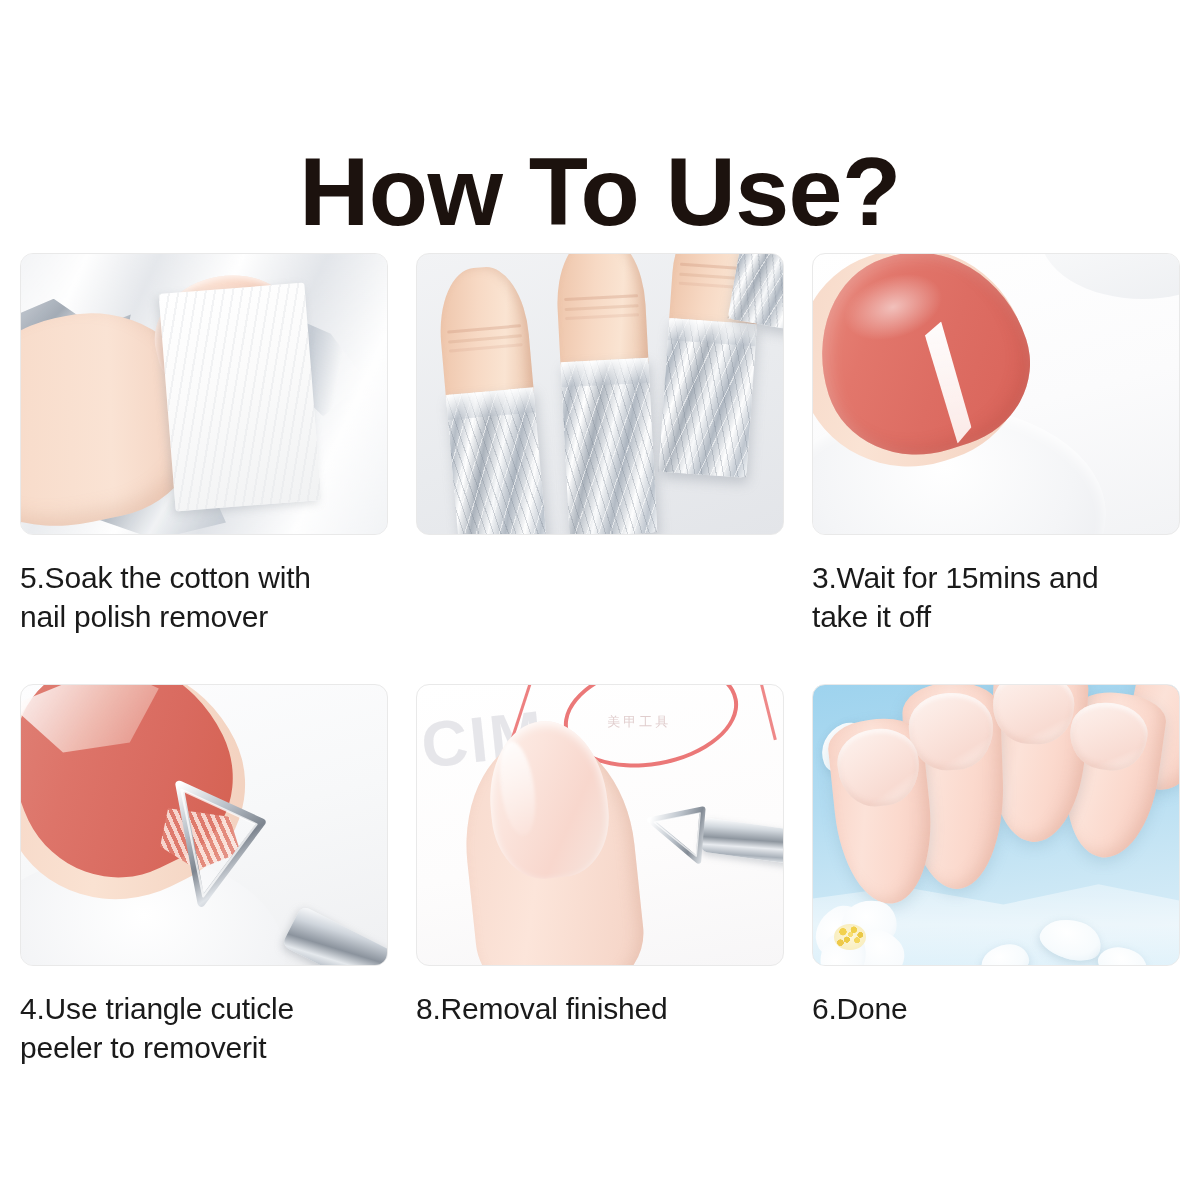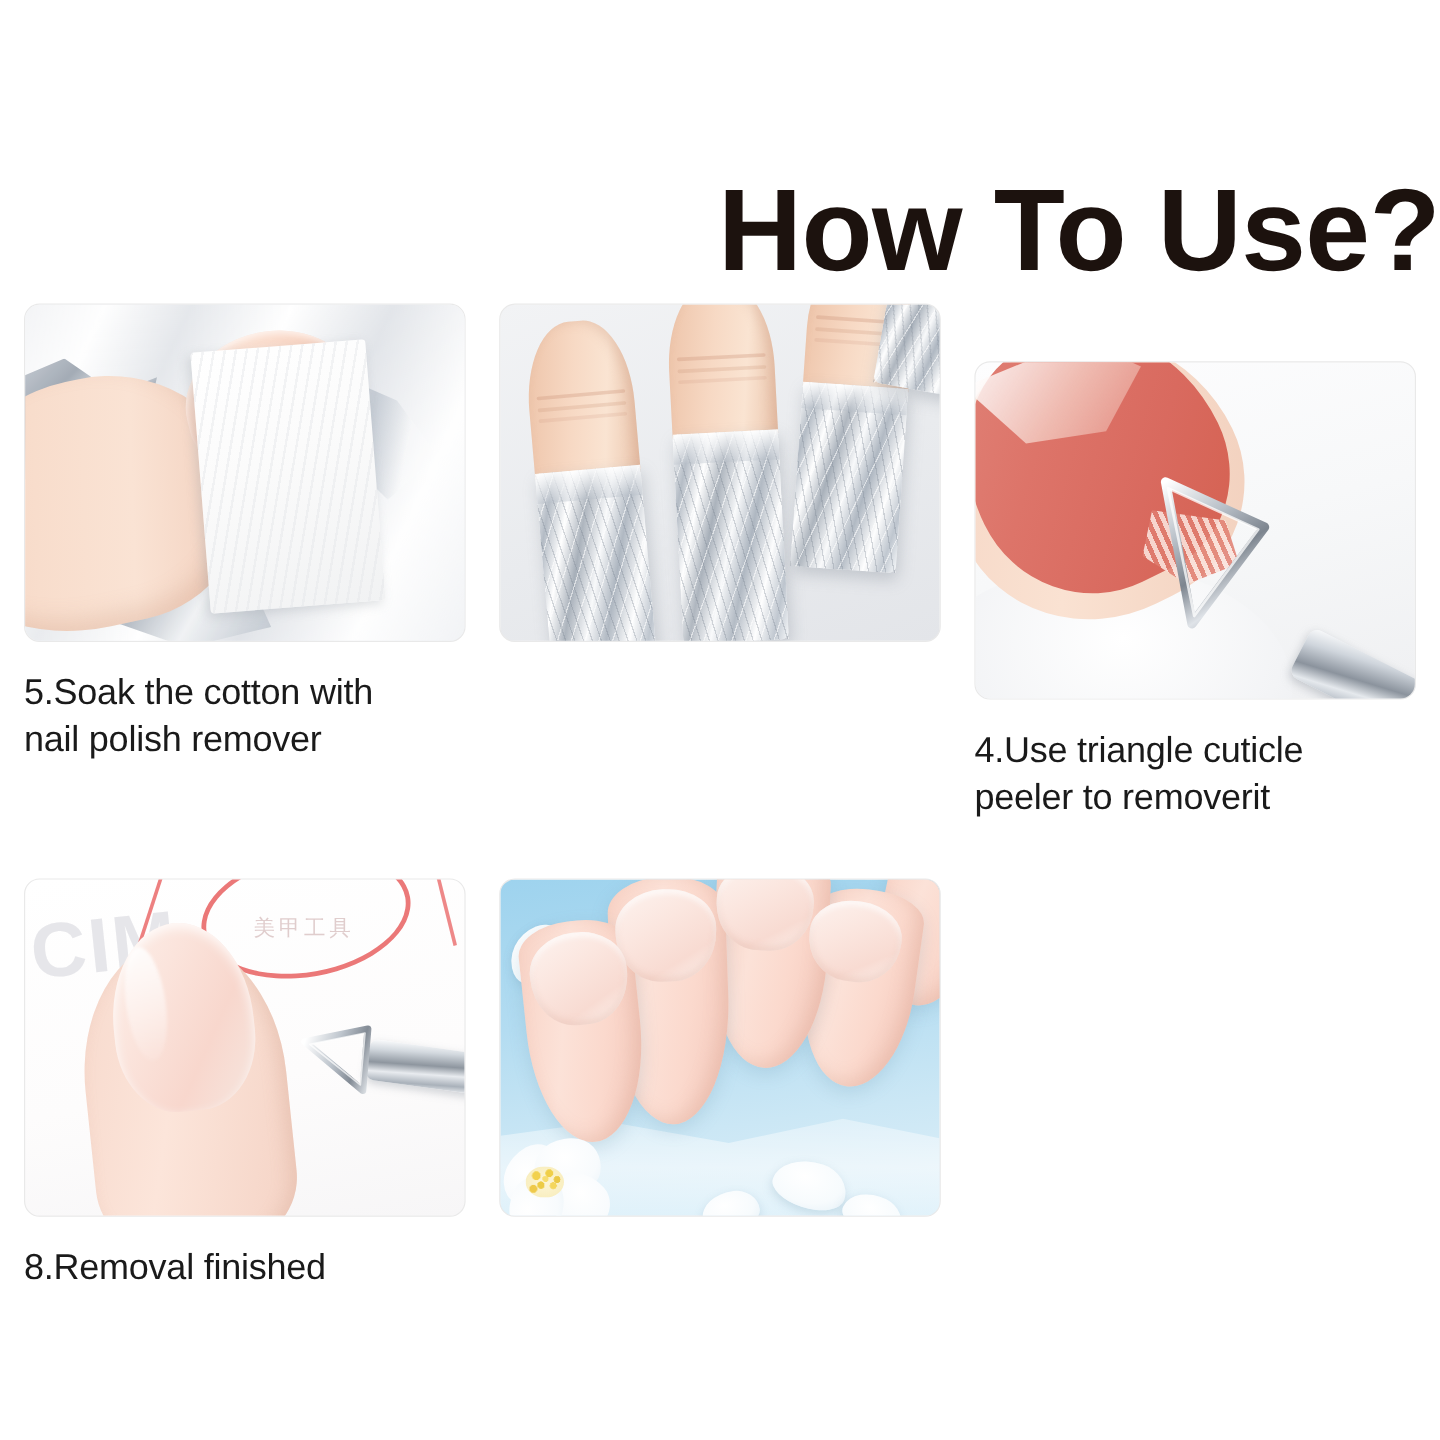--- a/index.html
+++ b/index.html
@@ -14,21 +14,21 @@
     overflow: hidden;
     position: relative;
   }
 
   
   .title {
     position: absolute;
     top: 78px;
     left: 0;
     width: 1200px;
-    text-align: right;
+    text-align: center;
     font-size: 97px;
     font-weight: bold;
     letter-spacing: -0.5px;
     color: #1c120e;
     line-height: 1;
     white-space: nowrap;
   }
 
   
   .grid {
@@ -262,21 +262,21 @@
     position:absolute; left:2%; top:4%; width:66%; height:46%;
     font-family: "Liberation Sans", sans-serif;
     font-size: 64px; font-weight:bold;
     color: rgba(226,226,230,.85);
     letter-spacing: 2px;
     transform: rotate(-6deg);
     user-select:none;
   }
   .p5 .ghost2 {
     position:absolute; left:52%; top:10%; width:40%; height:20%;
-    font-size: 18px; color: rgba(221,200,200,.9); letter-spacing:3px;
+    font-size: 13px; color: rgba(221,200,200,.9); letter-spacing:3px;
   }
   .p5 .fingertip {
     position:absolute; left:14%; top:18%; width:46%; height:92%;
     background: linear-gradient(104deg,#f7d9cc 0%,#fce5da 44%,#f4d2c4 100%);
     border-radius: 50% 50% 34% 34% / 46% 46% 22% 22%;
     transform: rotate(-6deg);
     box-shadow: inset -6px 0 14px rgba(206,156,134,.28);
   }
   .p5 .nail {
     position:absolute; left:20%; top:13%; width:32%; height:56%;
@@ -406,20 +406,32 @@
       <div class="fwrap w3">
         <div class="fing"></div>
         <div class="foil"></div>
       </div>
       <div class="fwrap w4">
         <div class="foil"></div>
       </div>
     </div>
   </div>
 
+  <div class="step">
+    <div class="photo p3">
+      <div class="cloth2"></div>
+      <div class="cloth"></div>
+      <div class="fingertip"></div>
+      <div class="polish"></div>
+      <div class="shine2"></div>
+      <div class="shine"></div>
+    </div>
+    <div class="caption">3.Wait for 15mins and
+take it off</div>
+  </div>
 
   <div class="step step-row2">
     <div class="photo p4">
       <div class="cloth"></div>
       <div class="fingertip"></div>
       <div class="polish"></div>
       <div class="peeled"></div>
       <div class="flake"></div>
       <div class="tri">
         <svg viewBox="0 0 100 110" xmlns="http://www.w3.org/2000/svg">
@@ -491,15 +503,16 @@
       <div class="petal pt2"></div>
       <div class="petal pt4"></div>
       <div class="flower">
         <div class="pl"></div>
         <div class="pl"></div>
         <div class="pl"></div>
         <div class="pl"></div>
         <div class="core"></div>
       </div>
     </div>
+    <div class="caption">6.Done</div>
   </div>
 
 </div>
 
 </body></html>

